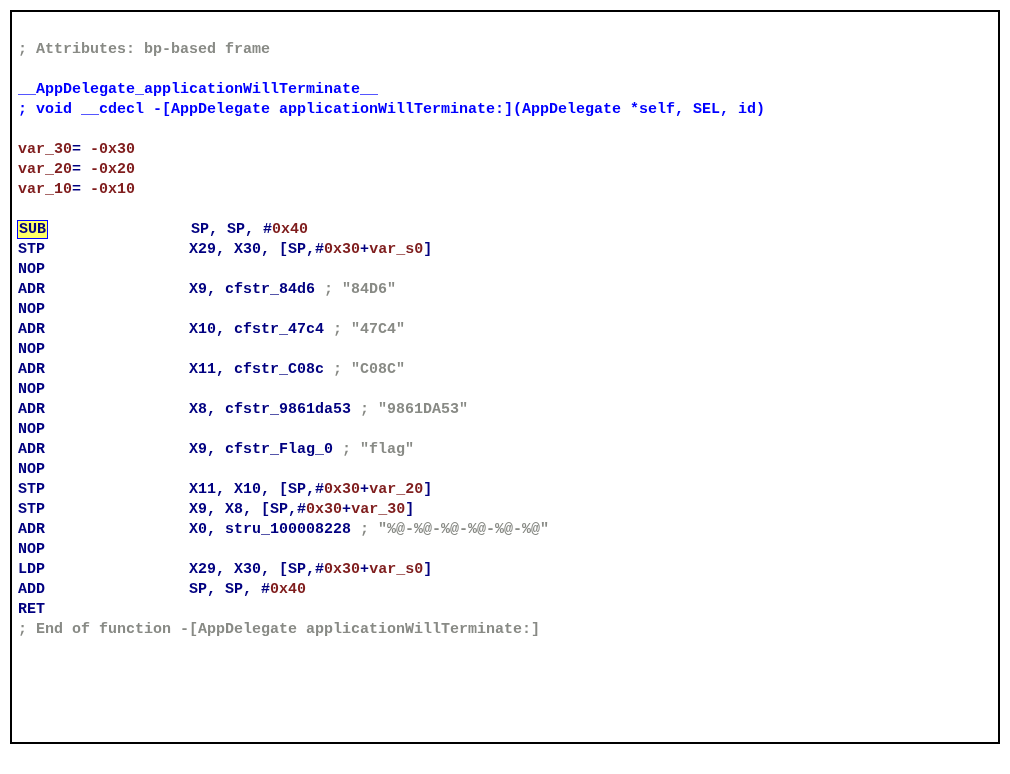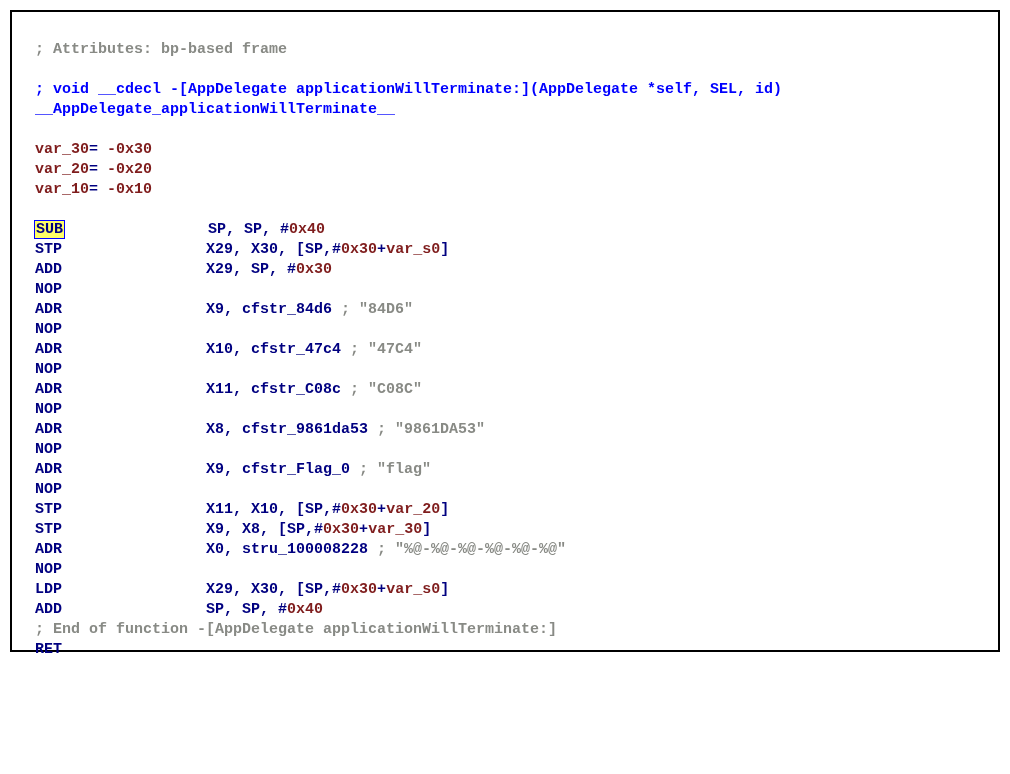--- a/index.html
+++ b/index.html
@@ -8,22 +8,22 @@
     padding: 10px;
     background: #fff;
     font-family: "Courier New", Courier, monospace;
     font-size: 15px;
     font-weight: bold;
     line-height: 1.35;
   }
   .frame {
     border: 2px solid #000;
     width: 990px;
-    height: 642px;
-    padding: 8px 23px;
+    height: 734px;
+    padding: 8px 6px;
     position: relative;
     background: #fff;
   }
   .row {
     white-space: pre;
     height: 20px;
   }
   .comment   { color: #888a85; }
   .keyword   { color: #0000ff; }
   .green     { color: #7f1d1d; }
@@ -37,35 +37,34 @@
   }
 </style>
 </head>
 <body>
 
 <div class="frame">
 
 <div class="row"> </div>
 <div class="row comment">; Attributes: bp-based frame</div>
 <div class="row"> </div>
+<div class="row keyword">__AppDelegate_applicationWillTerminate__</div>
 <div class="row keyword">; void __cdecl -[AppDelegate applicationWillTerminate:](AppDelegate *self, SEL, id)</div>
-<div class="row keyword">__AppDelegate_applicationWillTerminate__</div>
 <div class="row"> </div>
 
 <div class="row"><span class="green">var_30</span><span class="navy">= </span><span class="green">-0x30</span></div>
 <div class="row"><span class="green">var_20</span><span class="navy">= </span><span class="green">-0x20</span></div>
 <div class="row"><span class="green">var_10</span><span class="navy">= </span><span class="green">-0x10</span></div>
 
 <div class="row"> </div>
 
 <div class="row"><span class="navy hl">SUB</span><span>                </span><span class="navy">SP, SP, </span><span class="navy">#</span><span class="green">0x40</span></div>
 
 <div class="row"><span class="navy">STP</span><span>                </span><span class="navy">X29, X30, [SP,</span><span class="navy">#</span><span class="green">0x30</span><span class="navy">+</span><span class="green">var_s0</span><span class="navy">]</span></div>
 
-<div class="row"><span class="navy">ADD</span><span>                </span><span class="navy">X29, SP, </span><span class="navy">#</span><span class="green">0x30</span></div>
 
 
 <div class="row"><span class="navy">NOP</span></div>
 
 <div class="row"><span class="navy">ADR</span><span>                </span><span class="navy">X9, </span><span class="navy">cfstr_84d6 </span><span class="str">; "84D6"</span></div>
 
 <div class="row"><span class="navy">NOP</span></div>
 
 <div class="row"><span class="navy">ADR</span><span>                </span><span class="navy">X10, </span><span class="navy">cfstr_47c4 </span><span class="str">; "47C4"</span></div>
 
@@ -90,17 +89,17 @@
 
 <div class="row"><span class="navy">ADR</span><span>                </span><span class="navy">X0, </span><span class="navy">stru_100008228 </span><span class="str">; "%@-%@-%@-%@-%@-%@"</span></div>
 
 <div class="row"><span class="navy">NOP</span></div>
 
 
 <div class="row"><span class="navy">LDP</span><span>                </span><span class="navy">X29, X30, [SP,</span><span class="navy">#</span><span class="green">0x30</span><span class="navy">+</span><span class="green">var_s0</span><span class="navy">]</span></div>
 
 <div class="row"><span class="navy">ADD</span><span>                </span><span class="navy">SP, SP, </span><span class="navy">#</span><span class="green">0x40</span></div>
 
+<div class="row"><span class="navy">RET</span></div>
+
 <div class="row comment">; End of function -[AppDelegate applicationWillTerminate:]</div>
-
-<div class="row"><span class="navy">RET</span></div>
 
 </div>
 
 </body></html>

